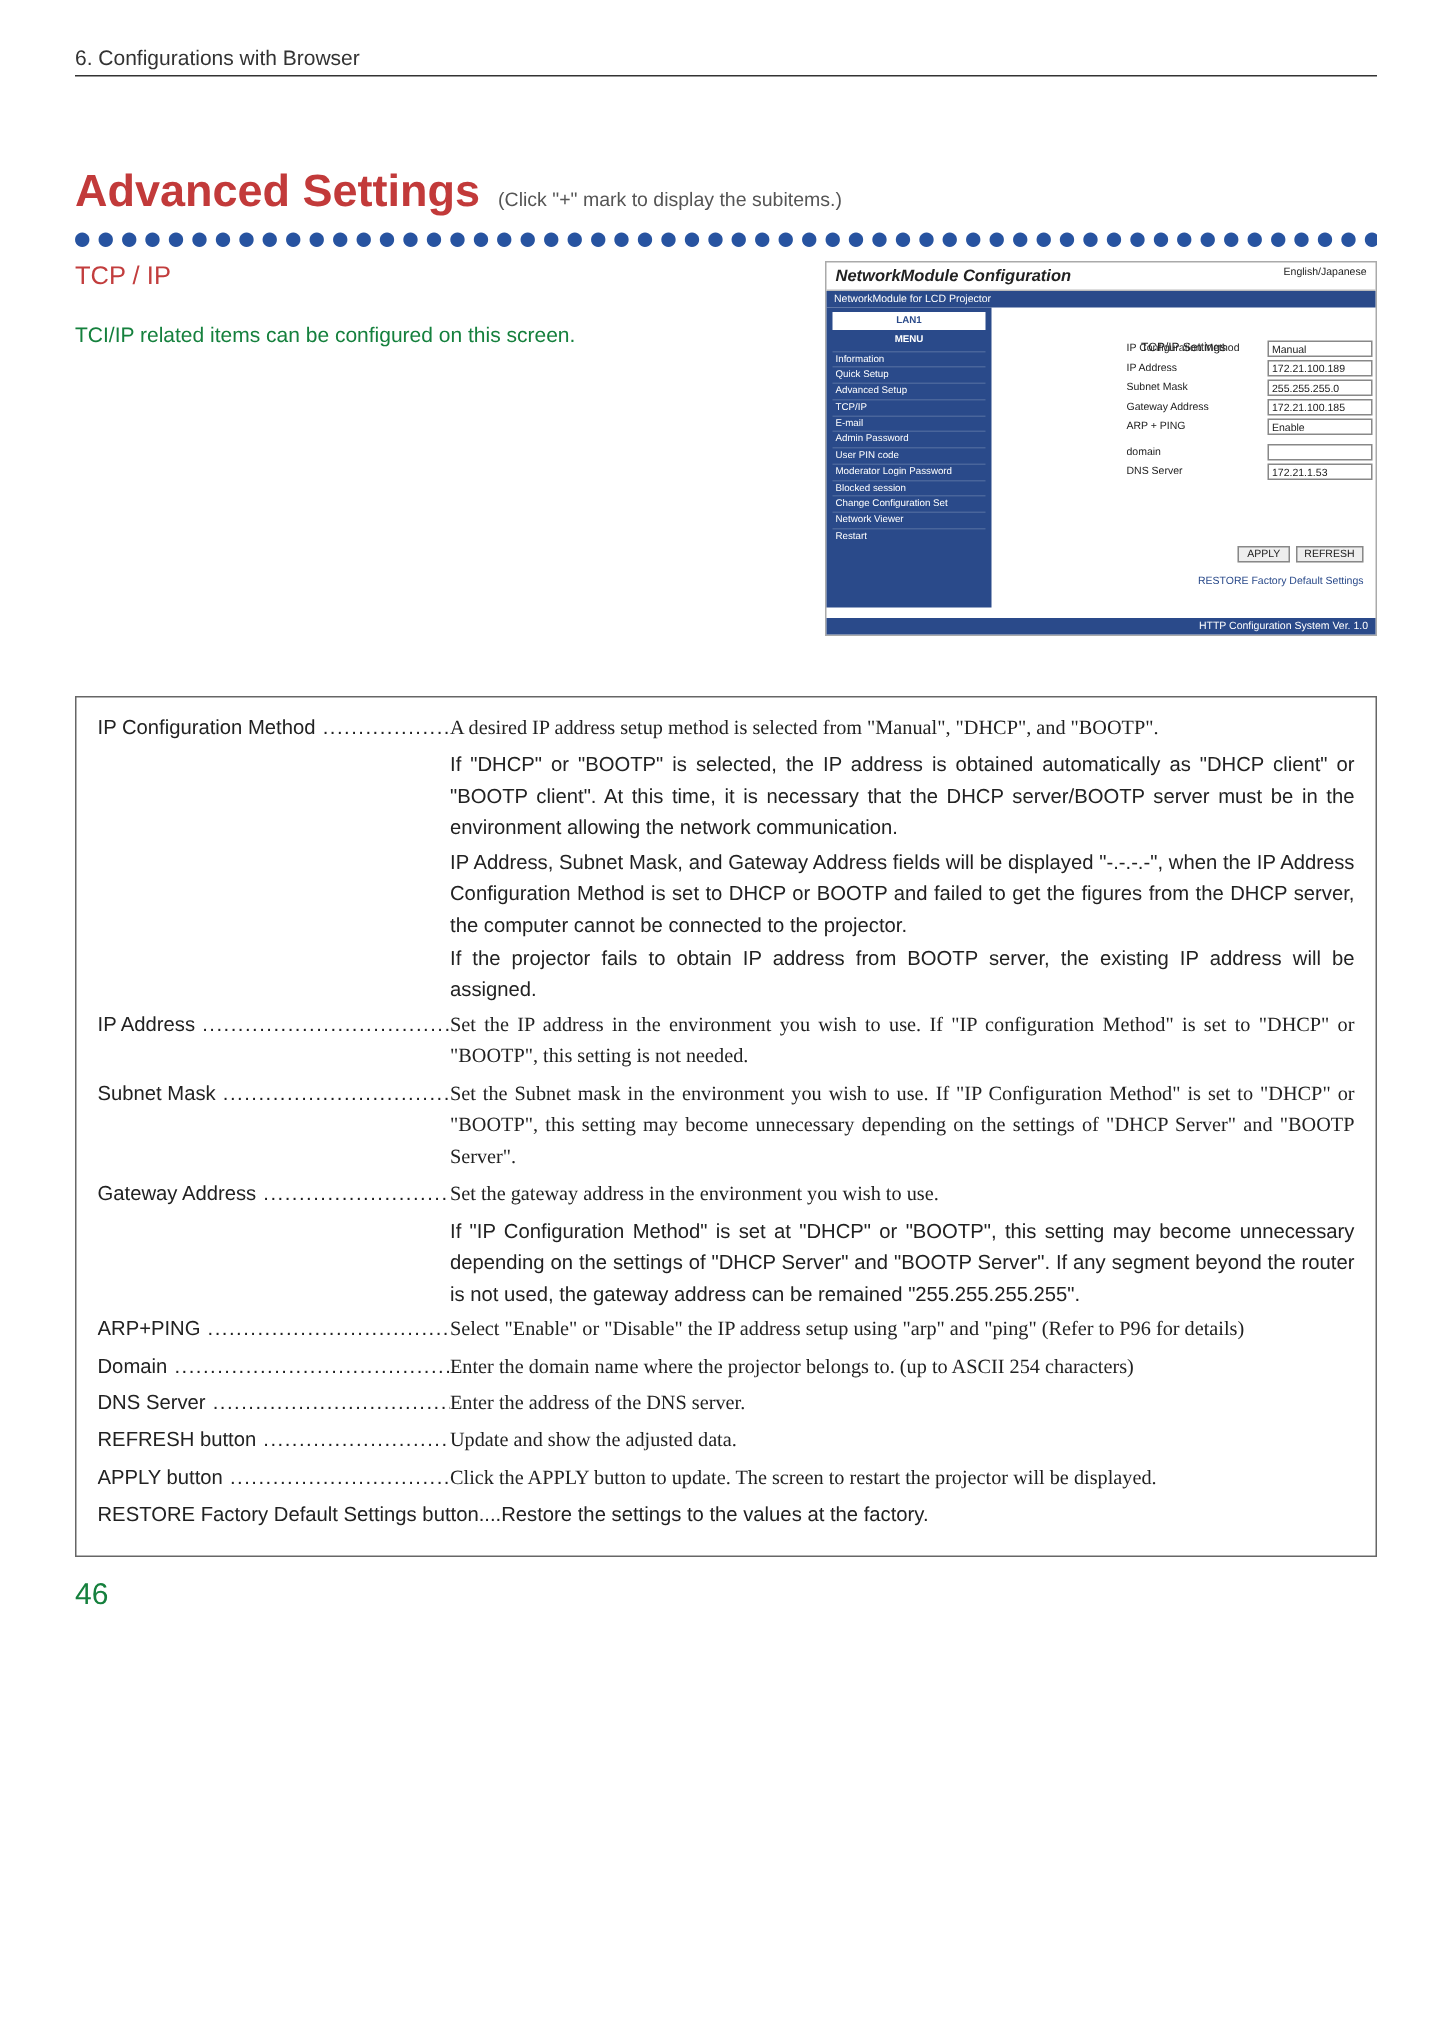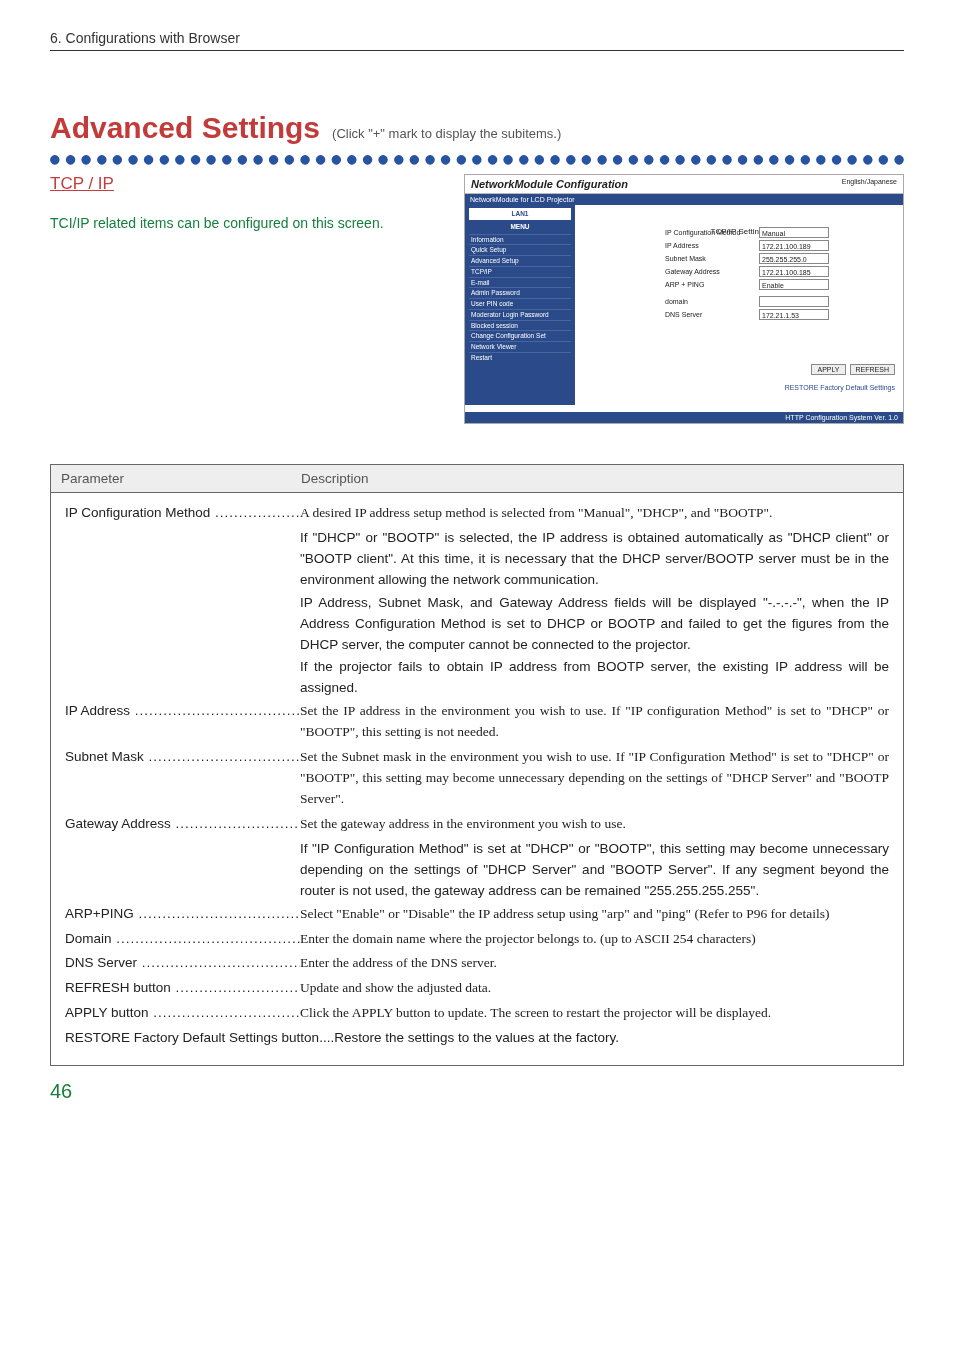--- a/index.html
+++ b/index.html
@@ -1,28 +1,28 @@
 <!DOCTYPE html>
 <html><head>
 <meta charset="utf-8">
 <style>
   * { box-sizing: border-box; margin: 0; padding: 0; }
   html, body { width: 954px; font-family: Arial, Helvetica, sans-serif; background: #fff; color: #222; }
-  .page { padding: 30px 50px 20px 50px; }
+  .page { padding: 30px 36px 20px 50px; }
   .chapter { font-size: 14px; color: #333; margin-bottom: 4px; }
   .hr-top { border: none; border-top: 1px solid #333; margin-bottom: 60px; }
   .title-line { display: flex; align-items: baseline; gap: 12px; }
   .title { font-size: 30px; font-weight: bold; color: #c23a3a; }
   .subtitle { font-size: 13px; color: #555; }
   .dots-row { color: #2753a0; letter-spacing: 6px; font-size: 16px; margin: 4px 0 6px; font-family: monospace; white-space: nowrap; overflow: hidden; }
   .top-block { display: flex; gap: 20px; margin-bottom: 40px; }
   .left-col { flex: 1; }
-  .section-heading { color: #c23d3d; font-size: 17px; margin-bottom: 18px; text-decoration: underline; }
+  .section-heading { color: #c23d3d; font-size: 17px; margin-bottom: 18px; }
   .intro-text { font-size: 14px; color: #15803d; line-height: 1.6; }
-  .shot { width: 440px; height: 250px; border: 1px solid #aaa; background: #fff; position: relative; font-size: 7px; color: #222; }
+  .shot { width: 368px; height: 250px; border: 1px solid #aaa; background: #fff; position: relative; font-size: 7px; color: #222; }
   .shot-top { display:flex; justify-content:space-between; padding:3px 6px; border-bottom:1px solid #bbb; }
   .shot-top .ti { font-style: italic; font-weight: bold; font-size: 11px; }
   .shot-top .lang { font-size:7px; }
   .shot-bar { background:#2a4a8a; color:#fff; padding:2px 5px; font-size:7px; }
   .shot-body { display:flex; height: calc(100% - 48px); }
   .shot-menu { width: 110px; background:#2a4a8a; color:#fff; padding:3px 4px; font-size:6.5px; line-height:1.5; }
   .shot-menu .tab { background:#fff; color:#2a4a8a; text-align:center; padding:1px 0; margin-bottom:2px; font-weight:bold; }
   .shot-menu .hdr { text-align:center; font-weight:bold; margin-bottom:2px; }
   .shot-menu .it { padding-left:2px; border-top:1px solid rgba(255,255,255,0.15); }
   .shot-content { flex:1; position:relative; }
@@ -129,24 +129,20 @@
           <span class="b">REFRESH</span>
         </div>
         <div class="restore-line">RESTORE Factory Default Settings</div>
       </div>
     </div>
     <div class="foot-bar">HTTP Configuration System Ver. 1.0</div>
   </div>
 </div>
 
 <div class="param-table">
-  <div class="pt-head">
-    <div class="c1">Parameter</div>
-    <div class="c2">Description</div>
-  </div>
   <div class="pt-body">
 
     <div class="pt-row">
       <div class="rl dleader">IP Configuration Method</div>
       <div class="rr">A desired IP address setup method is selected from "Manual", "DHCP", and "BOOTP".</div>
     </div>
     <div class="cont">If "DHCP" or "BOOTP" is selected, the IP address is obtained automatically as "DHCP client" or "BOOTP client".  At this time, it is necessary that the DHCP server/BOOTP server must be in the environment allowing the network communication.</div>
     <div class="cont">IP Address, Subnet Mask, and Gateway Address fields will be displayed "-.-.-.-", when the IP Address Configuration Method is set to DHCP or BOOTP and failed to get the figures from the DHCP server, the computer cannot be connected to the projector.</div>
     <div class="cont">If the projector fails to obtain IP address from BOOTP server, the existing IP address will be assigned.</div>
 

